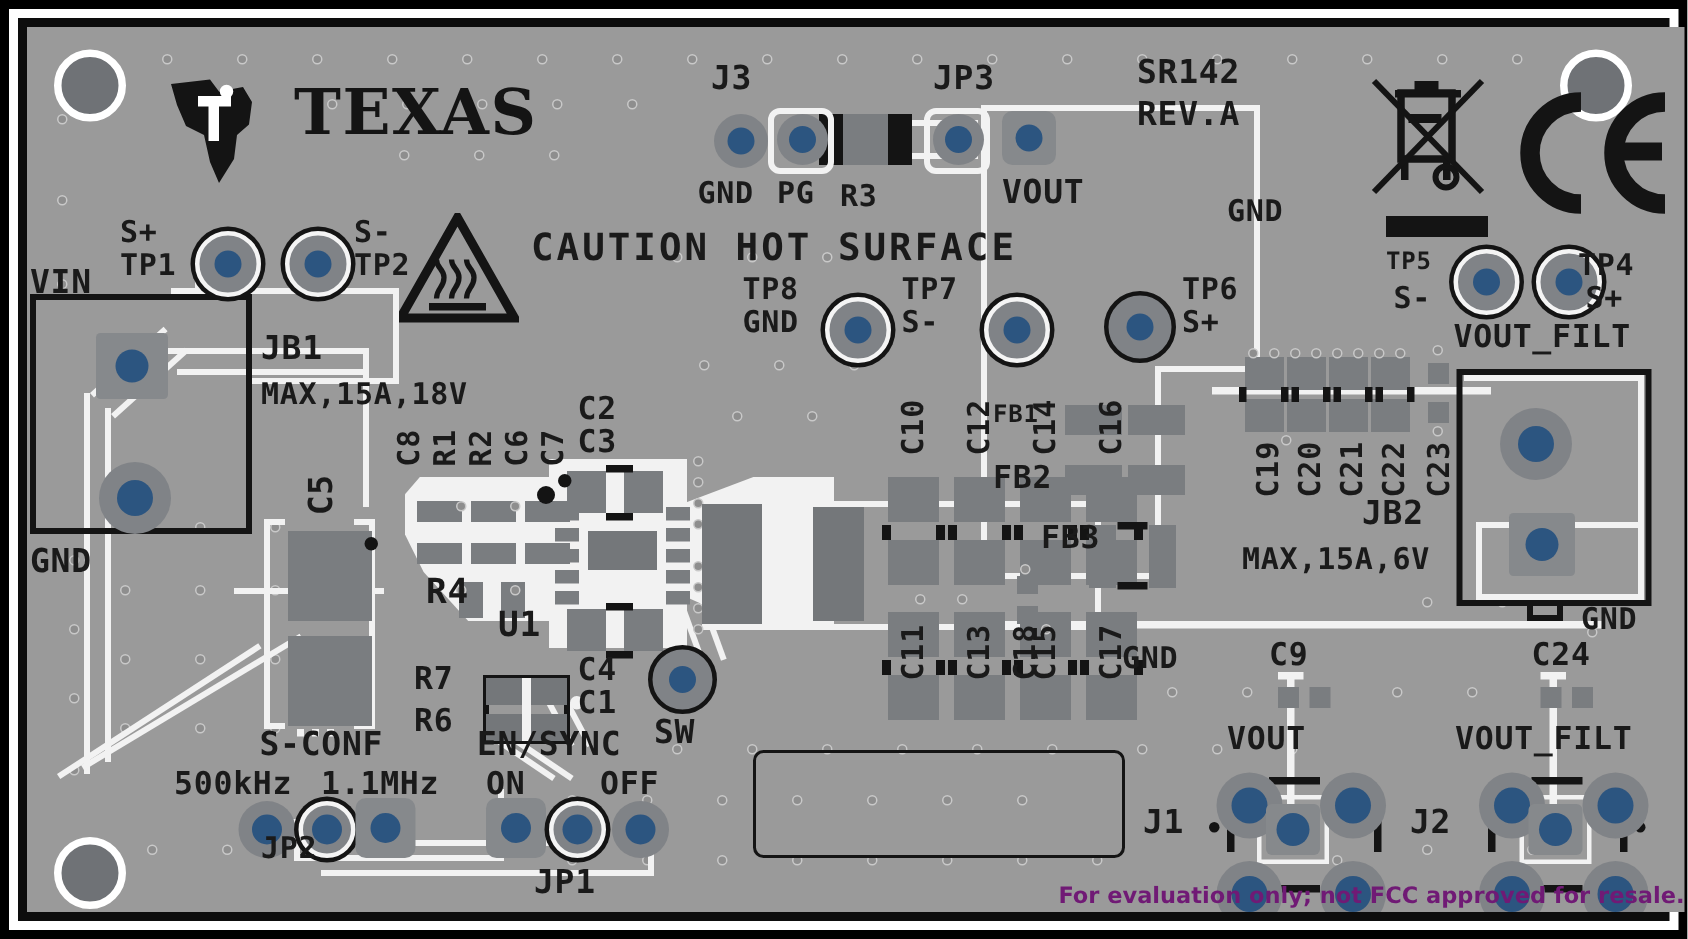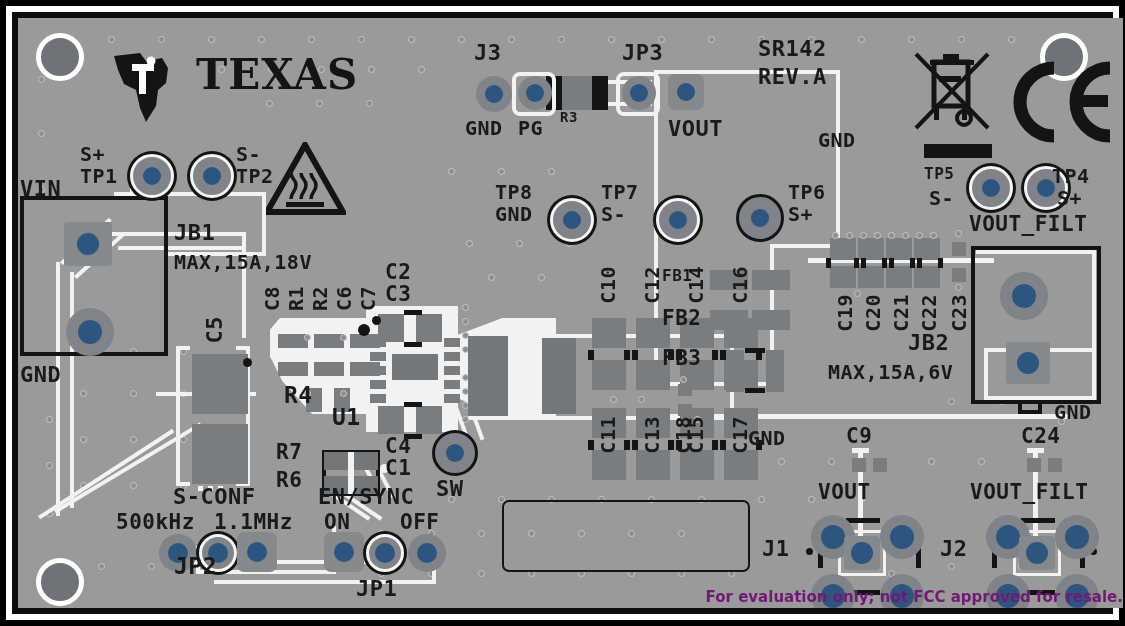--- a/index.html
+++ b/index.html
@@ -608,21 +608,21 @@
     <div class="tp" style="left:1037px;top:556px;width:44px;height:44px">
         <div class="drill" style="width:24px;height:24px"></div>
       </div>
     <div class="sqpad" style="left:1001px;top:518px;width:36px;height:34px;border-radius:4px">
         <div class="drill" style="width:22px;height:22px"></div>
       </div>
 
     <div class="abs silk" style="left:456px;top:24px;font-size:22px">J3</div>
     <div class="abs silk" style="left:447px;top:100px;font-size:20px">GND</div>
     <div class="abs silk" style="left:500px;top:100px;font-size:20px">PG</div>
-    <div class="abs silk" style="left:542px;top:92px;font-size:14px">R3</div>
+    <div class="abs silk" style="left:542px;top:102px;font-size:20px">R3</div>
 
     <div class="abs silk" style="left:604px;top:24px;font-size:22px">JP3</div>
     <div class="abs silk" style="left:650px;top:100px;font-size:22px">VOUT</div>
 
     <div class="abs silk" style="left:740px;top:20px;font-size:22px">SR142</div>
     <div class="abs silk" style="left:740px;top:48px;font-size:22px">REV.A</div>
 
     <div class="abs silk" style="left:800px;top:112px;font-size:20px">GND</div>
 
     <div class="abs silk" style="left:906px;top:148px;font-size:16px">TP5</div>
@@ -630,20 +630,21 @@
     <div class="abs silk" style="left:1034px;top:148px;font-size:20px">TP4</div>
     <div class="abs silk" style="left:1039px;top:170px;font-size:20px">S+</div>
 
     <div class="abs silk" style="left:951px;top:196px;font-size:21px">VOUT_FILT</div>
 
     <div class="abs silk" style="left:62px;top:126px;font-size:20px">S+</div>
     <div class="abs silk" style="left:62px;top:148px;font-size:20px">TP1</div>
     <div class="abs silk" style="left:218px;top:126px;font-size:20px">S-</div>
     <div class="abs silk" style="left:218px;top:148px;font-size:20px">TP2</div>
 
+    <div class="abs silk" style="left:336px;top:134px;font-size:25px;letter-spacing:2px">CAUTION HOT SURFACE</div>
 
     <div class="abs silk" style="left:2px;top:160px;font-size:22px">VIN</div>
     <div class="abs silk" style="left:2px;top:346px;font-size:22px">GND</div>
     <div class="abs silk" style="left:156px;top:204px;font-size:22px">JB1</div>
     <div class="abs silk" style="left:156px;top:234px;font-size:20px">MAX,15A,18V</div>
 
     <div class="abs silk" style="left:477px;top:164px;font-size:20px">TP8</div>
     <div class="abs silk" style="left:477px;top:186px;font-size:20px">GND</div>
     <div class="abs silk" style="left:583px;top:164px;font-size:20px">TP7</div>
     <div class="abs silk" style="left:583px;top:186px;font-size:20px">S-</div>
@@ -672,21 +673,21 @@
     <div class="abs silk v" style="left:668px;top:248px;font-size:20px">C14</div>
     <div class="abs silk v" style="left:712px;top:248px;font-size:20px">C16</div>
 
     <div class="abs silk v" style="left:580px;top:398px;font-size:20px">C11</div>
     <div class="abs silk v" style="left:624px;top:398px;font-size:20px">C13</div>
     <div class="abs silk v" style="left:668px;top:398px;font-size:20px">C15</div>
     <div class="abs silk v" style="left:712px;top:398px;font-size:20px">C17</div>
 
     <div class="abs silk" style="left:644px;top:250px;font-size:16px">FB1</div>
     <div class="abs silk" style="left:644px;top:290px;font-size:21px">FB2</div>
-    <div class="abs silk" style="left:644px;top:330px;font-size:21px">FB3</div>
+    <div class="abs silk" style="left:676px;top:330px;font-size:21px">FB3</div>
     <div class="abs silk v" style="left:655px;top:398px;font-size:20px">C18</div>
 
     <div class="abs silk v" style="left:817px;top:276px;font-size:20px">C19</div>
     <div class="abs silk v" style="left:845px;top:276px;font-size:20px">C20</div>
     <div class="abs silk v" style="left:873px;top:276px;font-size:20px">C21</div>
     <div class="abs silk v" style="left:901px;top:276px;font-size:20px">C22</div>
     <div class="abs silk v" style="left:931px;top:276px;font-size:20px">C23</div>
 
     <div class="abs silk" style="left:890px;top:314px;font-size:22px">JB2</div>
     <div class="abs silk" style="left:810px;top:344px;font-size:20px">MAX,15A,6V</div>
@@ -697,21 +698,21 @@
     <div class="abs silk" style="left:828px;top:408px;font-size:21px">C9</div>
     <div class="abs silk" style="left:1003px;top:408px;font-size:21px">C24</div>
     <div class="abs silk" style="left:800px;top:464px;font-size:21px">VOUT</div>
     <div class="abs silk" style="left:952px;top:464px;font-size:21px">VOUT_FILT</div>
     <div class="abs silk" style="left:744px;top:520px;font-size:22px">J1</div>
     <div class="abs silk" style="left:922px;top:520px;font-size:22px">J2</div>
 
     <div class="abs silk" style="left:155px;top:468px;font-size:22px">S-CONF</div>
     <div class="abs silk" style="left:98px;top:494px;font-size:21px">500kHz</div>
     <div class="abs silk" style="left:196px;top:494px;font-size:21px">1.1MHz</div>
-    <div class="abs silk" style="left:156px;top:537px;font-size:23px">JP2</div>
+    <div class="abs silk" style="left:156px;top:537px;font-size:20px">JP2</div>
 
     <div class="abs silk" style="left:300px;top:468px;font-size:22px">EN/SYNC</div>
     <div class="abs silk" style="left:306px;top:494px;font-size:21px">ON</div>
     <div class="abs silk" style="left:382px;top:494px;font-size:21px">OFF</div>
     <div class="abs silk" style="left:338px;top:560px;font-size:22px">JP1</div>
 
     <div id="fcc">For evaluation only; not FCC approved for resale.</div>
 
   </div>
 </div>

